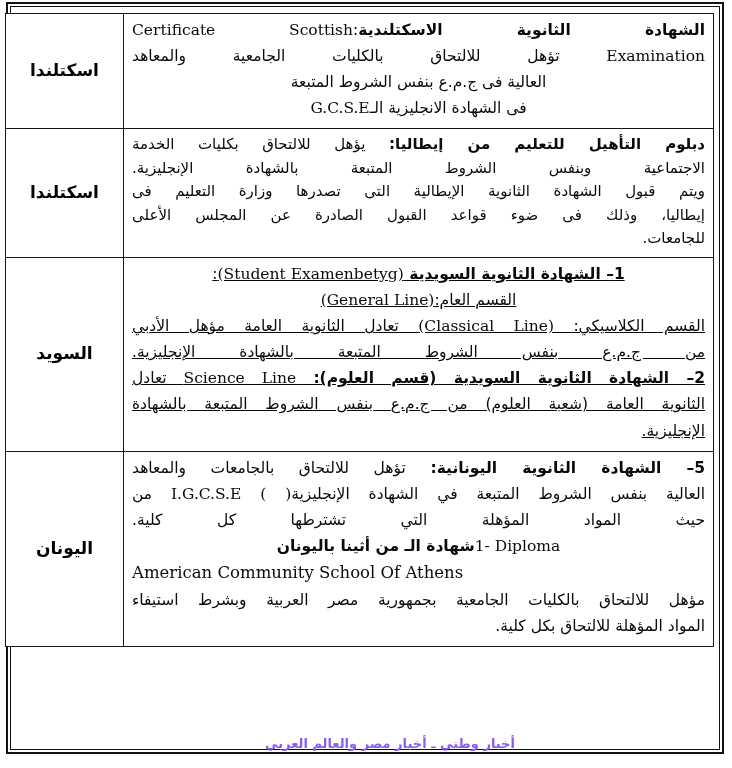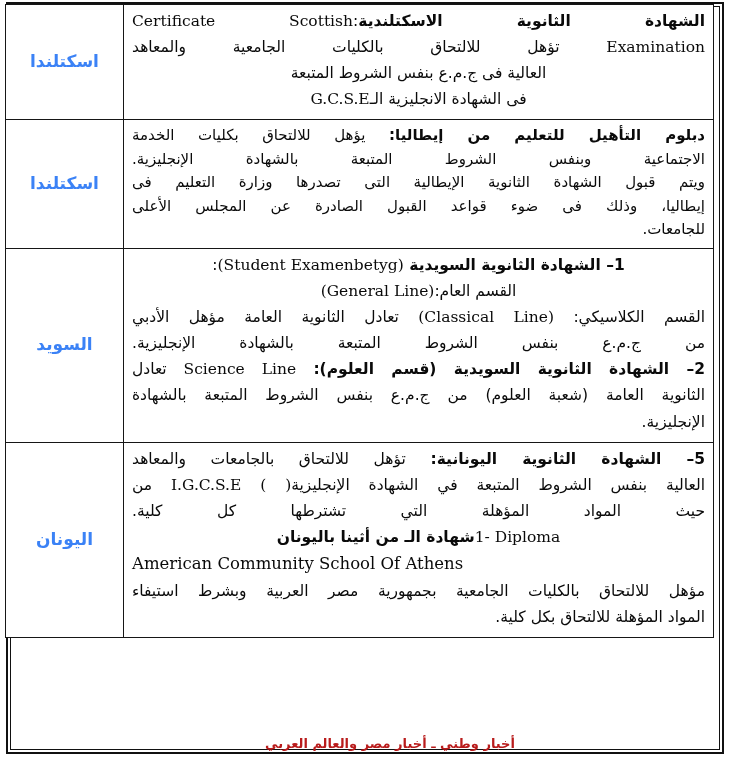--- a/index.html
+++ b/index.html
@@ -43,42 +43,42 @@
     top: 2px;
     right: 2px;
     bottom: 2px;
     border: 1px solid #111;
     pointer-events: none;
   }
 
   table.cert-table {
     position: absolute;
     left: 5px;
-    top: 4px;
+    top: 13px;
     width: 708px;
     border-collapse: collapse;
     table-layout: fixed;
     direction: rtl;
   }
   table.cert-table td {
     border: 1.5px solid #161616;
     vertical-align: middle;
     padding: 4px 8px 6px 8px;
     background: #fff;
   }
 
   col.col-country { width: 118px; }
   col.col-desc    { width: 590px; }
 
   .country-cell {
     text-align: center;
     font-weight: bold;
     font-size: 17px;
     letter-spacing: 0px;
-    color: #3b82f6;
+    color: #000000;
     font-family: "DejaVu Sans", "Liberation Sans", sans-serif;
   }
 
   .desc-cell {
     text-align: justify;
     text-align-last: right;
     font-size: 15.5px;
     line-height: 1.58;
     color: #0a0a0a;
   }
@@ -106,36 +106,36 @@
     text-align: center;
     text-align-last: left;
     font-family: "DejaVu Serif", "Liberation Serif", serif;
     font-size: 16.5px;
   }
 
   
   .row-scotland .desc-cell { font-size: 15.5px; line-height: 1.62; }
   .row-italy    .desc-cell { font-size: 15px;   line-height: 1.5; }
   .row-holland  .desc-cell { font-size: 15px;   line-height: 1.5; }
-  .row-sweden   .desc-cell { font-size: 15.5px; line-height: 1.62; }
+  .row-sweden   .desc-cell { font-size: 15.5px; line-height: 1.62; text-decoration: underline; }
   .row-greece   .desc-cell { font-size: 15.5px; line-height: 1.62; }
 
   
   .watermark {
     position: absolute;
     left: 0;
     right: 0;
     bottom: 14px;
     height: 20px;
     line-height: 20px;
     text-align: center;
     font-family: "DejaVu Sans", "Liberation Sans", sans-serif;
     font-size: 13px;
     font-weight: bold;
-    color: #b91c1c;
+    color: #8b5cf6;
     direction: rtl;
     pointer-events: none;
     white-space: nowrap;
     padding-left: 48px;
   }
 </style>
 </head>
 <body>
 
 <div class="page">

